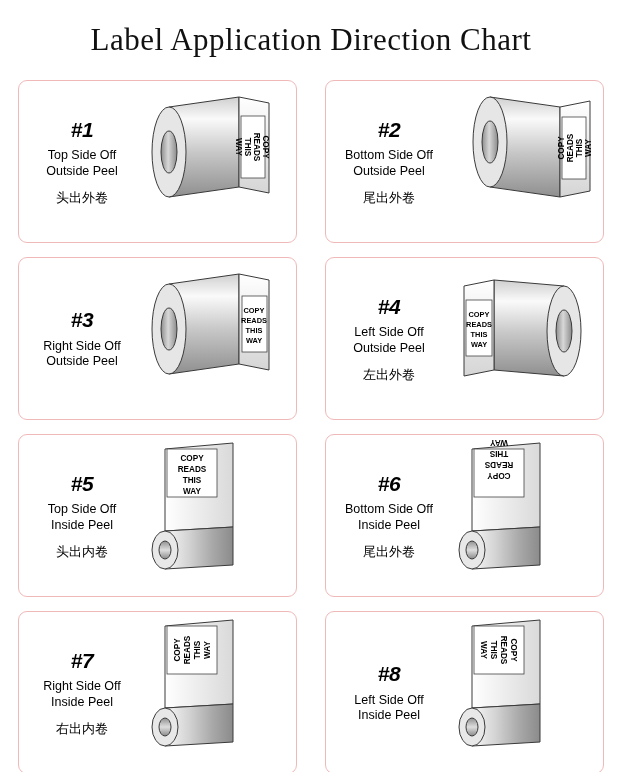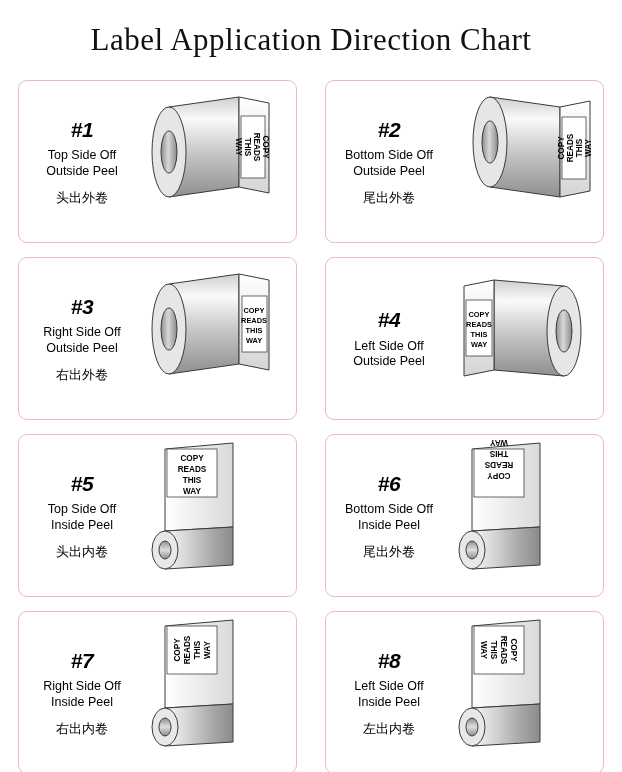--- a/index.html
+++ b/index.html
@@ -196,21 +196,20 @@
         </div>
       </div>
     </div>
 
     <div class="cell">
       <div class="cell-inner">
         <div class="caption">
           <div class="num">#3</div>
           <div class="l1">Right Side Off</div>
           <div class="l2">Outside Peel</div>
-          <div class="cn">右出外卷</div>
         </div>
         <div class="art">
           <svg width="160" height="163" viewBox="0 0 160 163">
             <defs>
               <linearGradient id="rollv3" x1="0" y1="0" x2="0" y2="1">
                 <stop offset="0%" stop-color="#cfcfcf"></stop>
                   <stop offset="22%" stop-color="#fafafa"></stop>
                 <stop offset="55%" stop-color="#c8c8c8"></stop>
                   <stop offset="100%" stop-color="#8f8f8f"></stop>
               </linearGradient>
@@ -239,20 +238,21 @@
         </div>
       </div>
     </div>
 
     <div class="cell">
       <div class="cell-inner">
         <div class="caption">
           <div class="num">#4</div>
           <div class="l1">Left Side Off</div>
           <div class="l2">Outside Peel</div>
+          <div class="cn">左出外卷</div>
         </div>
         <div class="art">
           <svg width="160" height="163" viewBox="0 0 160 163">
             <defs>
               <linearGradient id="rollv4" x1="0" y1="0" x2="0" y2="1">
                 <stop offset="0%" stop-color="#cfcfcf"></stop>
                   <stop offset="22%" stop-color="#fafafa"></stop>
                 <stop offset="55%" stop-color="#c8c8c8"></stop>
                   <stop offset="100%" stop-color="#8f8f8f"></stop>
               </linearGradient>
@@ -412,21 +412,20 @@
         </div>
       </div>
     </div>
 
     <div class="cell">
       <div class="cell-inner">
         <div class="caption">
           <div class="num">#8</div>
           <div class="l1">Left Side Off</div>
           <div class="l2">Inside Peel</div>
-          <div class="cn">左出内卷</div>
         </div>
         <div class="art">
           <svg width="160" height="163" viewBox="0 0 160 163">
             <defs>
               <linearGradient id="rollh8" x1="0" y1="0" x2="1" y2="0">
                 <stop offset="0%" stop-color="#f8f8f8"></stop>
                   <stop offset="35%" stop-color="#d3d3d3"></stop>
                 <stop offset="70%" stop-color="#a8a8a8"></stop>
                   <stop offset="100%" stop-color="#8b8b8b"></stop>
               </linearGradient>

